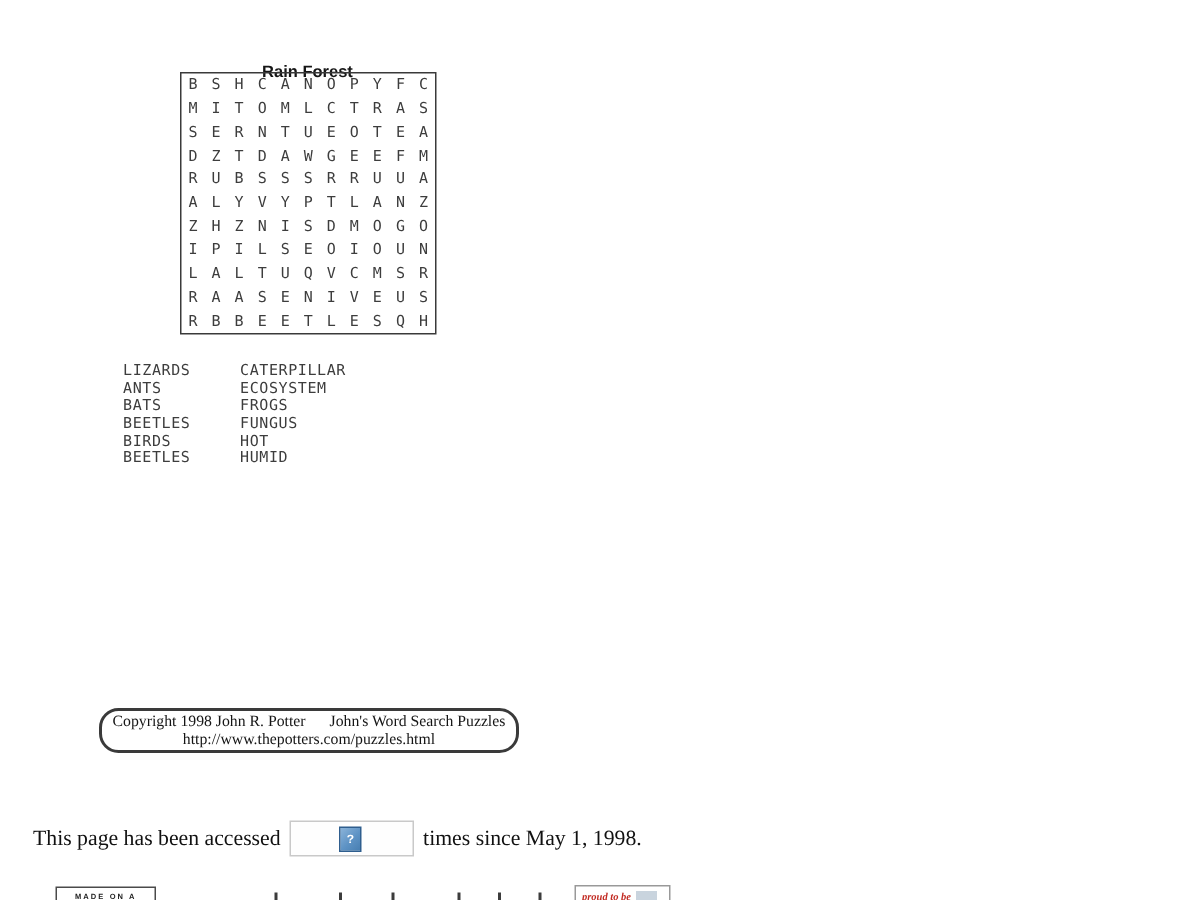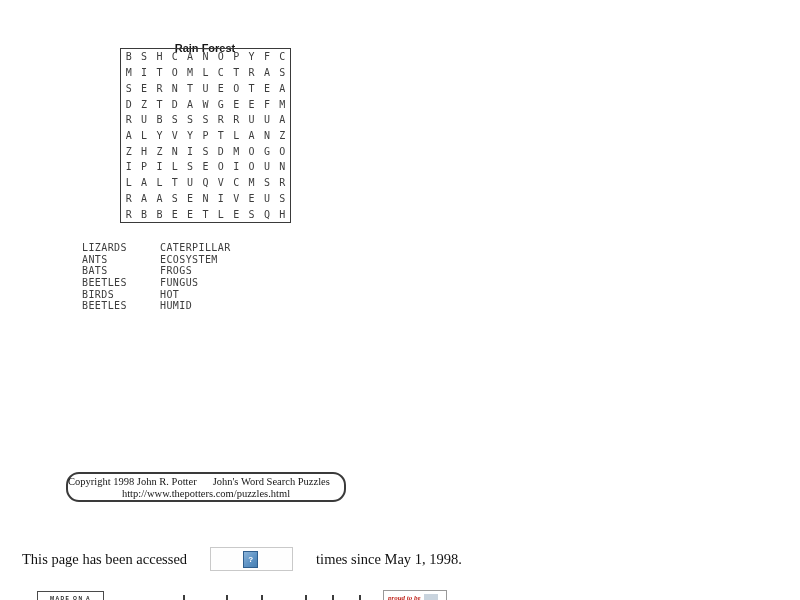--- a/index.html
+++ b/index.html
@@ -22,24 +22,24 @@
            font-size:10px;color:#3d3d3d;letter-spacing:0.4px;}
   .wordcol .word{height:11.7px;line-height:11.7px;}
   #wordcol-1{left:82px;}
   #wordcol-2{left:160px;}
   #wordcol-3{left:243px;}
 
   
   .copybox{position:absolute;left:66px;top:472px;width:276px;height:24px;
            border:2px solid #3a3a3a;border-radius:13px;background:#fff;
            text-align:center;font-size:10.5px;line-height:11.5px;color:#151515;padding-top:2px;}
-  .copy-line1{display:flex;justify-content:flex-start;gap:16px;white-space:nowrap;}
-
-  
-  .access-row{position:absolute;left:22px;top:547px;display:flex;align-items:center;gap:23px;
+  .copy-line1{display:flex;justify-content:center;gap:16px;white-space:nowrap;}
+
+  
+  .access-row{position:absolute;left:22px;top:547px;display:flex;align-items:center;gap:6px;
               font-size:14.5px;color:#111;white-space:nowrap;}
   .counter-box{width:81px;height:22px;background:#fefefe;border:1px solid #c9c9c9;
                display:flex;align-items:center;}
   .broken-img{width:13px;height:15px;margin-left:32px;
               background:linear-gradient(135deg,#8cb4d9 0%,#5e93c5 55%,#487fb2 100%);
               border:1px solid #2f5e8e;color:#ffffff;
               display:flex;align-items:center;justify-content:center;
               font-family:"Liberation Sans",sans-serif;font-size:8px;font-weight:bold;}
 
   

